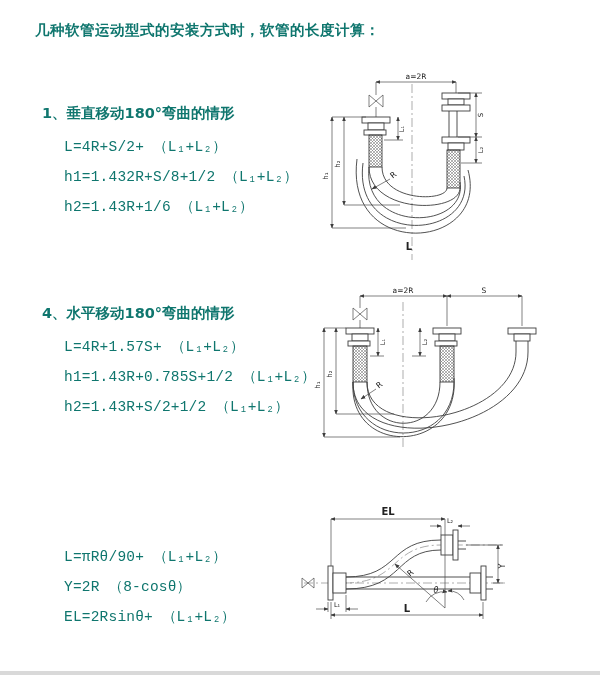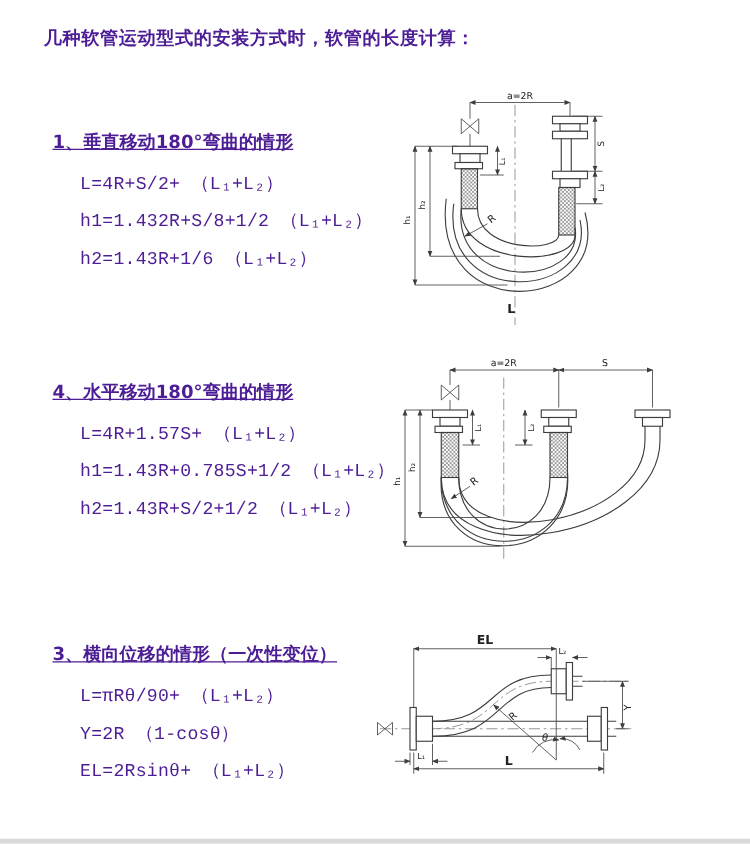--- a/index.html
+++ b/index.html
@@ -1,22 +1,22 @@
 <!DOCTYPE html>
 <html><head>
 <meta charset="utf-8">
 <style>
   html,body{margin:0;padding:0;background:#e8e8e8;}
   .page{
     position:relative;width:600px;height:675px;background:#ffffff;overflow:hidden;
-    font-family:"DejaVu Sans","Liberation Sans",sans-serif;color:#4c1d95;
+    font-family:"DejaVu Sans","Liberation Sans",sans-serif;color:#0f766e;
     margin:0 auto;
   }
   .title{position:absolute;left:35px;top:21px;font-size:14.5px;font-weight:bold;letter-spacing:.5px;white-space:nowrap;}
-  .sec-heading{position:absolute;font-size:14.5px;font-weight:bold;white-space:nowrap;text-decoration:underline;}
+  .sec-heading{position:absolute;font-size:14.5px;font-weight:bold;white-space:nowrap;}
   .formula{position:absolute;font-size:14.5px;font-weight:normal;white-space:nowrap;letter-spacing:.2px;font-family:Liberation Mono, monospace;}
   .diagram{position:absolute;}
   
   .ln{stroke:#3d3d3d;stroke-width:.9;fill:none;}
   .thin{stroke:#4a4a4a;stroke-width:.7;fill:none;}
   .dim{stroke:#4a4a4a;stroke-width:.7;fill:none;}
   .cl{stroke:#8a8a8a;stroke-width:.7;fill:none;stroke-dasharray:9 3 2 3;}
   .flg{fill:#ffffff;stroke:#3d3d3d;stroke-width:.9;}
   .braid{stroke:#3d3d3d;stroke-width:.9;}
   .lbl{fill:#222;font-family:"DejaVu Sans","Liberation Sans",sans-serif;}
@@ -32,23 +32,22 @@
   <div class="sec-heading" style="left:42px;top:104px">1、垂直移动180°弯曲的情形</div>
   <div class="formula" style="left:64px;top:137px">L=4R+S/2+ （L₁+L₂）</div>
   <div class="formula" style="left:64px;top:167px">h1=1.432R+S/8+1/2 （L₁+L₂）</div>
   <div class="formula" style="left:64px;top:197px">h2=1.43R+1/6 （L₁+L₂）</div>
 
   <div class="sec-heading" style="left:42px;top:304px">4、水平移动180°弯曲的情形</div>
   <div class="formula" style="left:64px;top:337px">L=4R+1.57S+ （L₁+L₂）</div>
   <div class="formula" style="left:64px;top:367px">h1=1.43R+0.785S+1/2 （L₁+L₂）</div>
   <div class="formula" style="left:64px;top:397px">h2=1.43R+S/2+1/2 （L₁+L₂）</div>
 
-  <div class="sec-heading" style="left:42px;top:514px">3、横向位移的情形（一次性变位）</div>
   <div class="formula" style="left:64px;top:547px">L=πRθ/90+ （L₁+L₂）</div>
-  <div class="formula" style="left:64px;top:577px">Y=2R （1-cosθ）</div>
+  <div class="formula" style="left:64px;top:577px">Y=2R （8-cosθ）</div>
   <div class="formula" style="left:64px;top:607px">EL=2Rsinθ+ （L₁+L₂）</div>
 
   <svg class="diagram" style="left:308px;top:68px" width="290" height="200" viewBox="0 0 290 200">
     <defs>
       <marker id="ah1" viewBox="0 0 10 10" refX="9" refY="5" markerWidth="7" markerHeight="7" orient="auto-start-reverse">
         <path d="M0,1 L10,5 L0,9 z" fill="#3d3d3d"></path>
       </marker>
       <pattern id="br1" width="3" height="3" patternUnits="userSpaceOnUse">
         <path d="M0,3 L3,0 M0,0 L3,3" stroke="#666" stroke-width="0.5"></path>
       </pattern>

